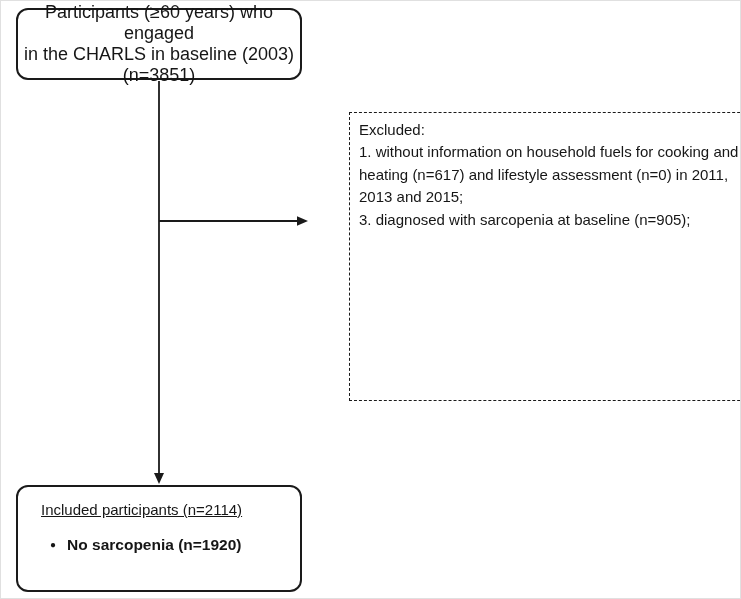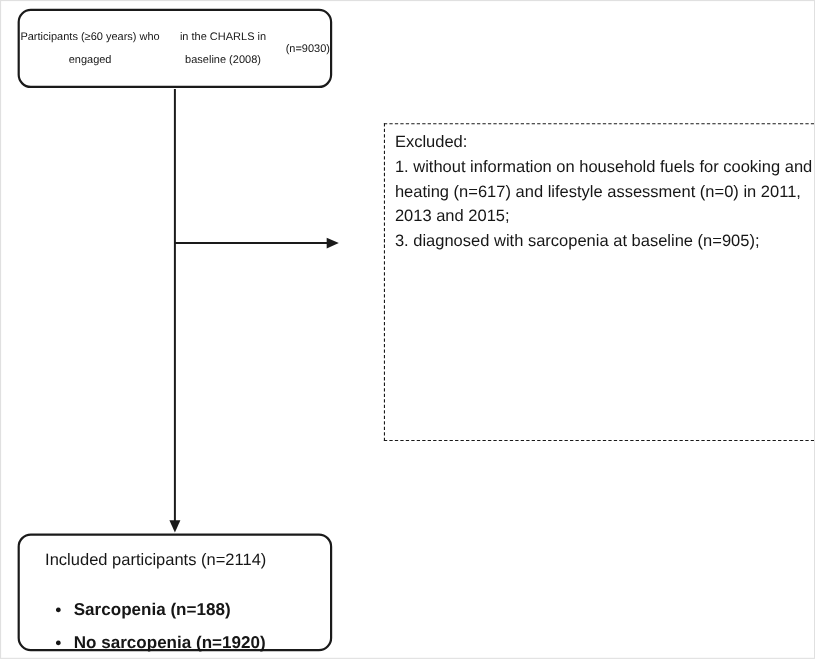--- a/index.html
+++ b/index.html
@@ -27,45 +27,45 @@
     background: #ffffff;
     border: 2px solid #1a1a1a;
   }
   .rounded { border-radius: 12px; }
   .dashed  { border: 1.6px dashed #1a1a1a; margin-left: 41px; }
 
   .top-box {
     left: 15px; top: 7px;
     width: 286px; height: 72px;
     display: flex;
-    flex-direction: row;
+    flex-direction: column;
     justify-content: center;
     align-items: center;
     text-align: center;
-    font-size: 10px;
+    font-size: 18px;
     line-height: 21px;
   }
 
   .excluded-box {
     left: 307px; top: 111px;
     width: 421px; height: 289px;
     padding: 6px 9px 6px 9px;
     font-size: 15px;
     line-height: 22.4px;
     text-align: left;
   }
 
   .bottom-box {
     left: 15px; top: 484px;
     width: 286px; height: 107px;
     padding: 12px 8px 0 23px;
     font-size: 15px;
     line-height: 21px;
   }
-  .included-title { margin-bottom: 24px; }
+  .included-title { margin-bottom: 14px; text-decoration: underline; }
   .bullets { list-style: none; margin-left: 9px; }
   .bullets li {
     font-weight: bold;
     font-size: 15.5px;
     margin-bottom: 7px;
     white-space: nowrap;
   }
   .bullets li::before {
     content: "\25CF";
     font-size: 10px;
@@ -83,31 +83,30 @@
 
     <line x1="158" y1="80" x2="158" y2="473" stroke="#1a1a1a" stroke-width="1.8"></line>
     <polygon points="158,483 153,472 163,472" fill="#1a1a1a"></polygon>
 
     <line x1="158" y1="220" x2="297" y2="220" stroke="#1a1a1a" stroke-width="1.8"></line>
     <polygon points="307,220 296,215.2 296,224.8" fill="#1a1a1a"></polygon>
   </svg>
 
   <div class="box rounded top-box">
     <div>Participants (≥60 years) who engaged</div>
-    <div>in the CHARLS in baseline (2008)</div>
-    <div>(n=9030)</div>
+    <div>in the CHARLS in baseline (2003)</div>
+    <div>(n=3851)</div>
   </div>
 
   <div class="box dashed excluded-box">
     <div>Excluded:</div>
     <div class="excluded-item">1. without information on household fuels for cooking and heating (n=617) and lifestyle assessment (n=0) in 2011, 2013 and 2015;</div>
     <div class="excluded-item">3. diagnosed with sarcopenia at baseline (n=905);</div>
   </div>
 
   <div class="box rounded bottom-box">
     <div class="included-title">Included participants (n=2114)</div>
     <ul class="bullets">
-      <li>Sarcopenia (n=188)</li>
       <li>No sarcopenia (n=1920)</li>
     </ul>
   </div>
 
 </div>
 
 </body></html>

